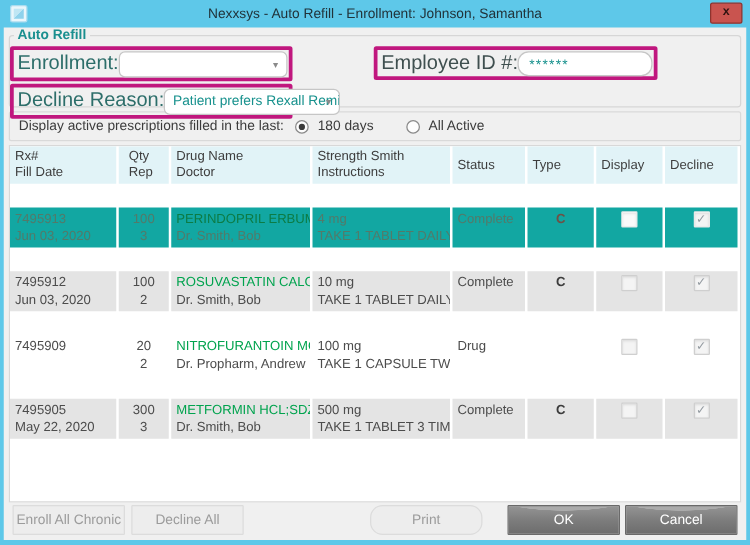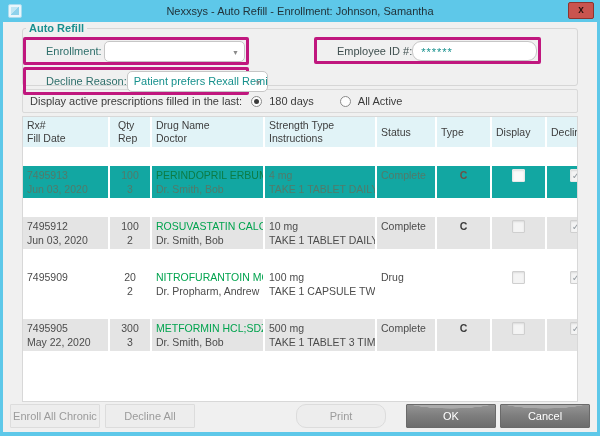--- a/index.html
+++ b/index.html
@@ -7,30 +7,30 @@
 
   .window { width: 600px; height: 436px; background: #5ec8e9; padding: 0 3px 4px; position: relative; }
 
   
   .titlebar { height: 22px; position: relative; display: flex; align-items: center; }
   .app-icon { width: 14px; height: 14px; margin-left: 5px; background: #eaf6fb; border: 1px solid #aadcef; border-radius: 2px; position: relative; }
   .app-icon::after { content: ""; position: absolute; left: 2px; top: 2px; width: 8px; height: 8px; background: linear-gradient(135deg,#bfe6f4 50%,#8fd2ec 50%); }
   .title-text { position: absolute; left: 0; right: 0; text-align: center; font-size: 11px; color: #21333a; }
   .close-btn { position: absolute; right: 3px; top: 2px; width: 26px; height: 17px; background: #c9544f; border: 1px solid #8e332e; border-radius: 2px; color: #2e1210; font-weight: bold; font-size: 10px; line-height: 14px; text-align: center; cursor: pointer; }
 
-  .content { height: 410px; background: #f0f0f0; position: relative; padding: 0 19px; }
+  .content { height: 410px; background: #f0f0f0; position: relative; padding: 0 4px; }
 
   
   fieldset.group { border: 1px solid #d6d6d6; border-radius: 3px; height: 64px; position: relative; margin-top: 0; }
   fieldset.group legend { color: #1a8f8f; font-weight: bold; font-size: 11px; margin-left: 3px; padding: 0 3px; }
   .hl-box { position: absolute; border: 3px solid #c0177e; border-radius: 2px; display: flex; align-items: center; }
   .box-enrollment { left: 0px; top: 3px; width: 226px; height: 28px; }
   .box-employee { left: 291px; top: 3px; width: 227px; height: 27px; }
   .box-reason { left: 0px; top: 33px; width: 226px; height: 28px; }
-  .fld-label { font-size: 11px; color: #2d6e6a; margin-left: 20px; white-space: nowrap; }
+  .fld-label { font-size: 16px; color: #2d6e6a; margin-left: 3px; white-space: nowrap; }
   .fld-label.dark { color: #3f4f4f; }
   .combo { position: relative; background: #fff; border: 1px solid #c6c6c6; border-radius: 5px; height: 21px; width: 141px; margin-left: auto; margin-right: 1px; }
   .combo-text { display: block; font-size: 11px; color: #17918d; line-height: 19px; padding: 0 13px 0 6px; white-space: nowrap; overflow: hidden; }
   .combo-arrow { position: absolute; right: 5px; top: 7px; font-size: 7px; color: #8a8a8a; }
   .txt-input { background: #fff; border: 1px solid #c6c6c6; border-radius: 9px; height: 20px; width: 139px; margin-left: auto; margin-right: 1px; font-size: 11px; color: #17918d; letter-spacing: 1px; line-height: 20px; padding-left: 8px; overflow: hidden; }
 
   
   .filter-row { border: 1px solid #d9d9d9; border-radius: 2px; height: 24px; margin-top: 3px; display: flex; align-items: center; font-size: 11px; color: #3c3c3c; padding-left: 7px; white-space: nowrap; }
   .radio { width: 11px; height: 11px; border: 1px solid #8a8a8a; border-radius: 50%; background: #fdfdfd; position: relative; flex: none; }
   .radio.checked::after { content: ""; position: absolute; left: 2px; top: 2px; width: 5px; height: 5px; border-radius: 50%; background: #3a3a3a; }
@@ -122,21 +122,21 @@
         </div>
         <div class="cell hcell hq">
           <div>Qty</div>
           <div>Rep</div>
         </div>
         <div class="cell hcell">
           <div>Drug Name</div>
           <div>Doctor</div>
         </div>
         <div class="cell hcell">
-          <div>Strength Type</div>
+          <div>Strength Smith</div>
           <div>Instructions</div>
         </div>
         <div class="cell hcell mid">Status</div>
         <div class="cell hcell mid">Type</div>
         <div class="cell hcell mid">Display</div>
         <div class="cell hcell mid">Decline</div>
 
         <div class="row-sel" style="display:contents;">
           <div class="cell bcell">
               <div>7495913</div>

